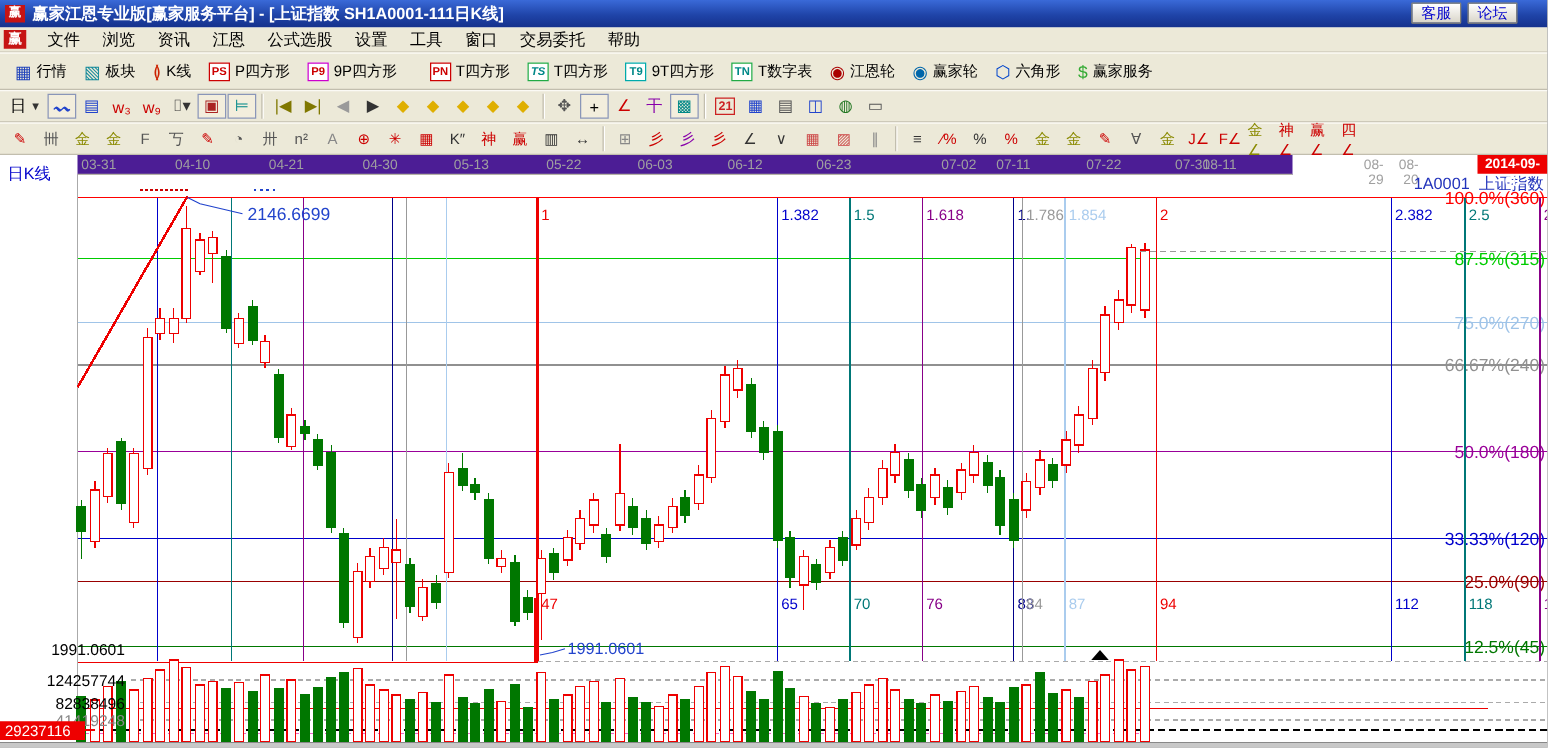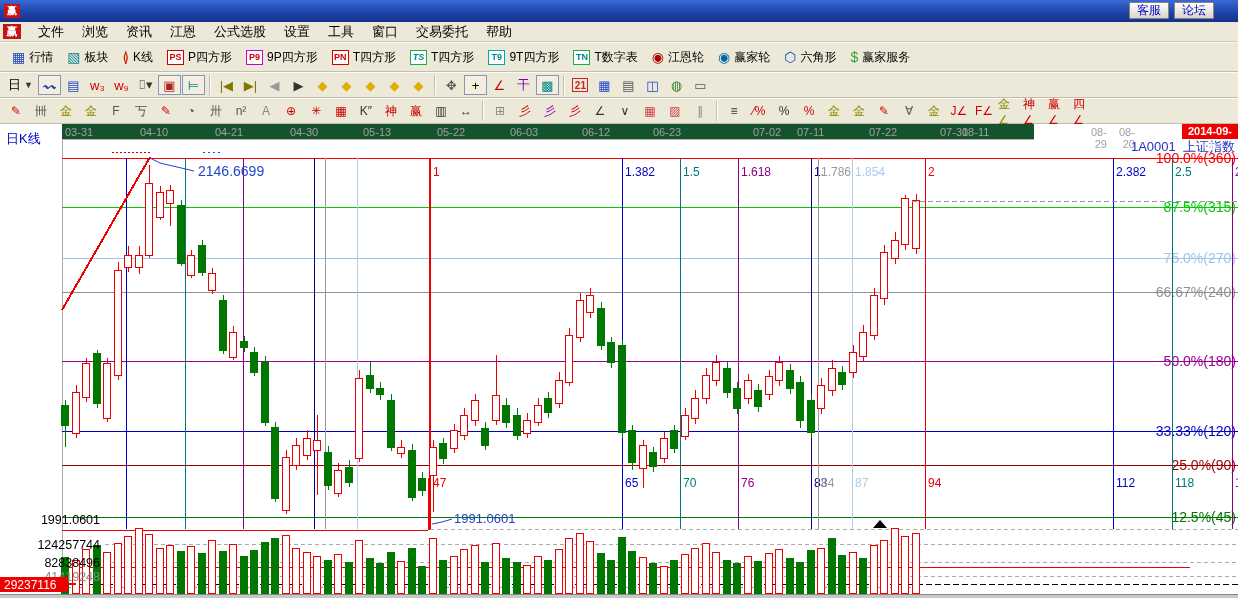--- a/index.html
+++ b/index.html
@@ -36,35 +36,36 @@
     font-size:13px;cursor:pointer;border:1px solid transparent;}
   .icon-btn.small{width:24px;height:18px;font-size:12px;}
   .icon-btn.pressed{border:1px solid #8a96b8;background:#f3eedd;}
   .sep{width:2px;height:20px;border-left:1px solid #c2beae;border-right:1px solid #ffffff;margin:0 3px;}
   .period{display:flex;align-items:center;border:1px solid transparent;padding:1px 3px;font-size:13px;cursor:pointer;}
   .period .caret{font-size:9px;margin-left:3px;color:#333;}
   .boxed21{border:1px solid #cc2222;color:#cc2222;font-size:10px;font-weight:bold;width:16px;height:14px;
     line-height:13px;text-align:center;}
   
   .chart-region{position:absolute;left:0;top:124px;width:1238px;height:474px;background:#fff;}
-  .ruler{position:absolute;left:62px;top:0;width:972px;height:16px;background:#14532d;border-bottom:1px solid #b5b2a5;text-align:right;}
+  .ruler{position:absolute;left:62px;top:0;width:972px;height:16px;background:#4c1d95;border-bottom:1px solid #b5b2a5;text-align:right;}
   .ruler .d{position:absolute;top:2px;font-size:11px;color:#a0a0a0;}
   .kline-label{position:absolute;left:6px;top:6px;font-size:13px;color:#0000cc;z-index:5;}
   .symbol-label{position:absolute;right:3px;top:14px;font-size:13px;color:#2233bb;z-index:5;white-space:pre;}
   .cur-date{position:absolute;right:0;top:0;width:56px;height:15px;background:#ee0000;color:#fff;
     font-size:11px;font-weight:bold;text-align:center;line-height:15px;z-index:6;}
   svg text{font-family:"Liberation Sans","DejaVu Sans",sans-serif;}
 </style>
 </head>
 <body>
 
 <div class="window">
 
   <div class="titlebar">
     <span class="logo">赢</span>
+    <span>赢家江恩专业版[赢家服务平台] - [上证指数  SH1A0001-111日K线]</span>
     <div class="tb-buttons">
         <div class="tb-btn">客服</div>
         <div class="tb-btn">论坛</div>
       </div>
   </div>
 
   <div class="menubar">
     <span class="logo">赢</span>
     <div id="menu-items" style="display:flex;">
         <div class="menu-item">文件</div>
@@ -95,21 +96,21 @@
       </div>
       <div class="tb1-item">
         <span class="badge" style="border-color: rgb(204, 0, 0); color: rgb(204, 0, 0);">PS</span>
         <span>P四方形</span>
       </div>
       <div class="tb1-item">
         <span class="badge" style="border-color: rgb(204, 0, 204); color: rgb(204, 0, 0);">P9</span>
         <span>9P四方形</span>
       </div>
       <div class="tb1-item">
-        <span class="badge" style="border-color: rgb(204, 0, 0); color: rgb(204, 0, 0);">PN</span>
+        <span class="badge" style="border-color: rgb(204, 0, 0); color: rgb(204, 0, 0); margin-left: 12px;">PN</span>
         <span>T四方形</span>
       </div>
       <div class="tb1-item">
         <span class="badge" style="border-color: rgb(34, 170, 68); color: rgb(0, 136, 136); font-style: italic;">TS</span>
         <span>T四方形</span>
       </div>
       <div class="tb1-item">
         <span class="badge" style="border-color: rgb(0, 170, 170); color: rgb(0, 136, 136);">T9</span>
         <span>9T四方形</span>
       </div>

